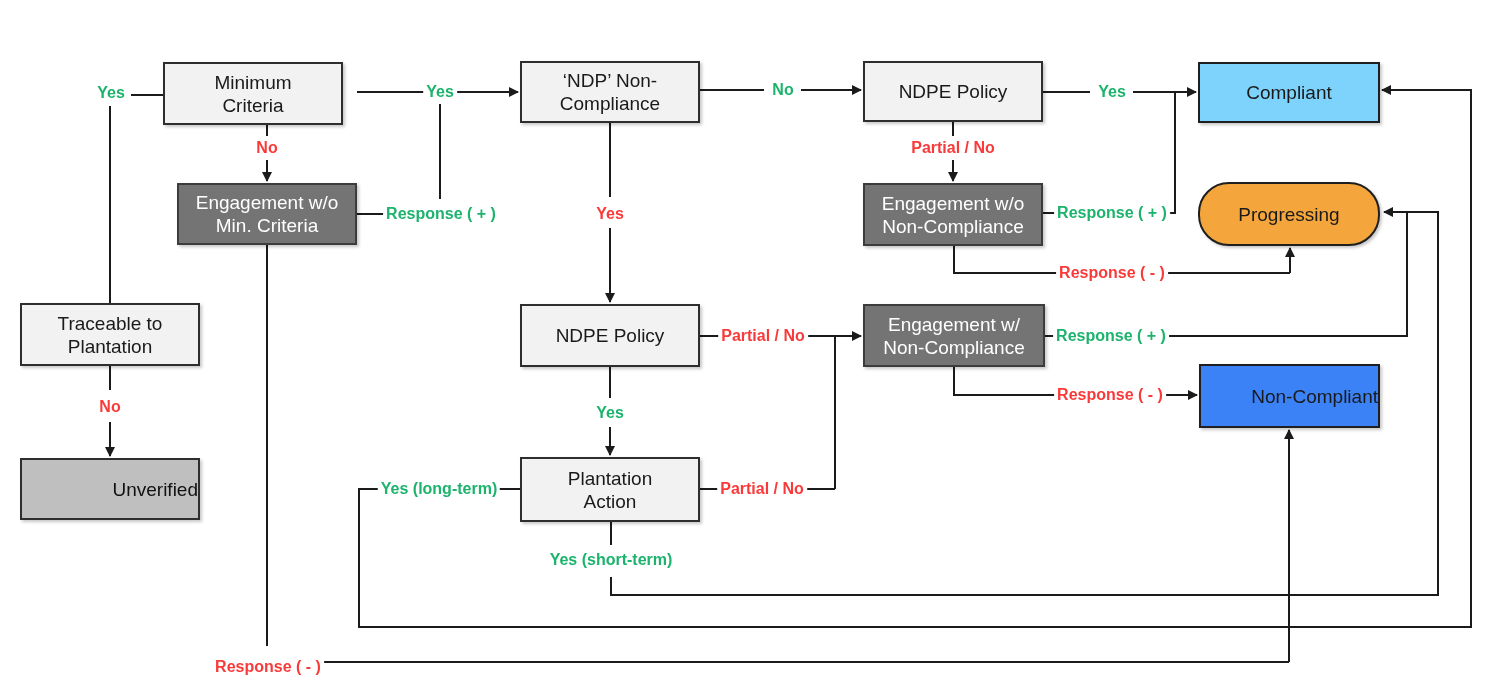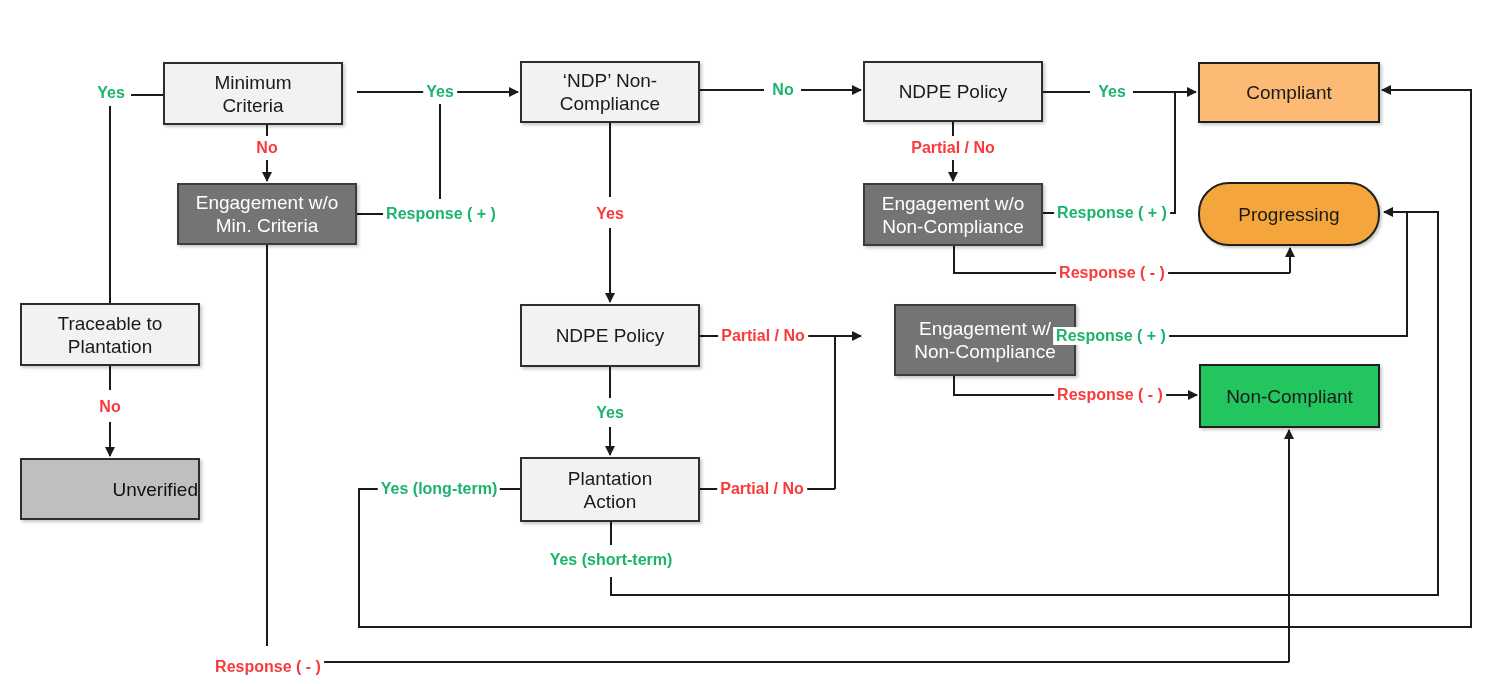--- a/index.html
+++ b/index.html
@@ -11,23 +11,23 @@
   .node{
     position:absolute;display:flex;align-items:center;justify-content:center;
     text-align:center;font-size:19px;line-height:23px;color:#1a1a1a;
     background:#f2f2f2;border:2px solid #2e2e2e;box-sizing:border-box;
     box-shadow:2px 2px 3px rgba(0,0,0,0.22);
   }
   .node span{display:inline-block;max-width:162px;}
   .node span.narrow{max-width:112px;}
   .node.dark{background:#747474;border-color:#3c3c3c;color:#ffffff;}
   .node.gray{background:#bfbfbf;border-color:#2e2e2e;color:#111111;justify-content:flex-end;}
-  .node.teal{background:#fdba74;border-color:#1f1f1f;}
+  .node.teal{background:#7dd3fc;border-color:#1f1f1f;}
   .node.orange{background:#f4a63c;border-color:#1f1f1f;border-radius:31px;}
-  .node.red{background:#22c55e;border-color:#1f1f1f;}
+  .node.red{background:#3b82f6;border-color:#1f1f1f;justify-content:flex-end;}
   .lbl{
     position:absolute;transform:translate(-50%,-50%);white-space:nowrap;
     font-size:16px;font-weight:600;background:#ffffff;padding:0 3px;
   }
   .lbl.green{color:#1cb36c;}
   .lbl.red{color:#fa3a3a;}
 </style>
 </head>
 <body>
 
@@ -122,21 +122,21 @@
   <div class="node orange" style="left:1198px;top:182px;width:182px;height:64px">
       <span>Progressing</span>
     </div>
 
   <div class="node" style="left:20px;top:303px;width:180px;height:63px">
       <span class="narrow">Traceable to Plantation</span>
     </div>
   <div class="node" style="left:520px;top:304px;width:180px;height:63px">
       <span>NDPE Policy</span>
     </div>
-  <div class="node dark" style="left:894px;top:304px;width:182px;height:72px">
+  <div class="node dark" style="left:863px;top:304px;width:182px;height:63px">
       <span>Engagement w/ Non-Compliance</span>
     </div>
   <div class="node red" style="left:1199px;top:364px;width:181px;height:64px">
       <span>Non-Compliant</span>
     </div>
 
   <div class="node gray" style="left:20px;top:458px;width:180px;height:62px">
       <span>Unverified</span>
     </div>
   <div class="node" style="left:520px;top:457px;width:180px;height:65px">

